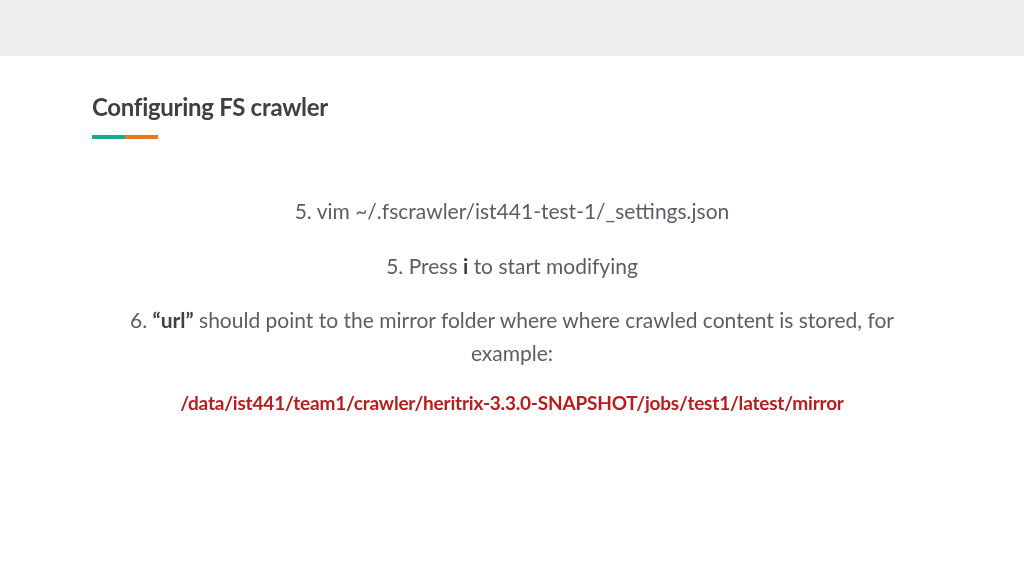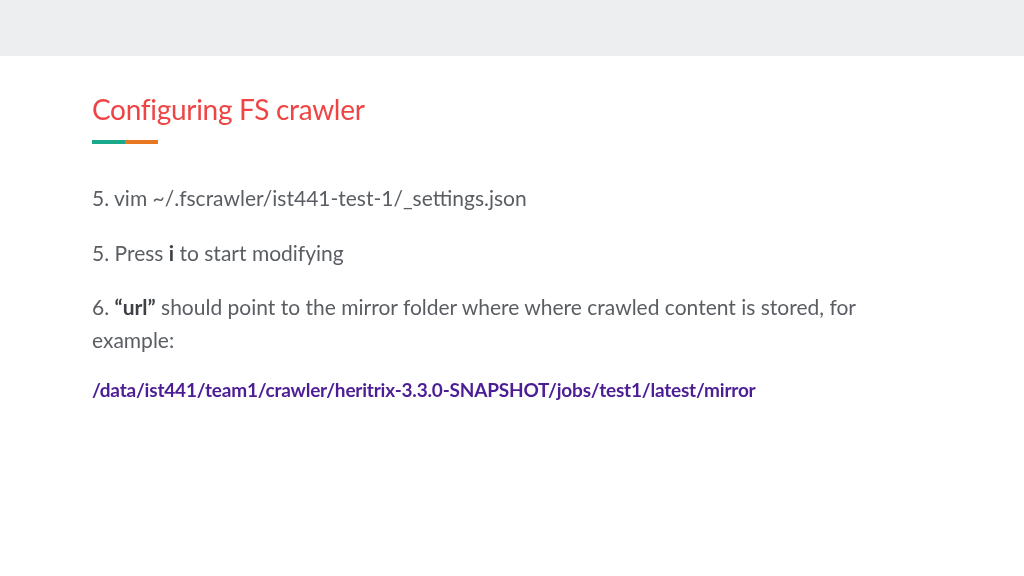--- a/index.html
+++ b/index.html
@@ -15,47 +15,48 @@
     background: #eceeef;
   }
   .slide {
     background: #ffffff;
     margin: 0 0px;
     height: 520px;
     padding: 36px 92px 40px 92px;
     box-shadow: 0 1px 3px rgba(0,0,0,0.06);
   }
   .title {
-    font-size: 28px;
-    font-weight: 400;
-    color: #ef4444;
+    font-size: 24px;
+    font-weight: 700;
+    color: #404040;
     letter-spacing: -0.3px;
   }
   .underline {
     margin-top: 14px;
     display: flex;
     height: 4px;
     width: 66px;
   }
   .underline .seg1 { background: #1aa98b; width: 50%; height: 100%; }
   .underline .seg2 { background: #e87722; width: 50%; height: 100%; }
   .content {
-    margin-top: 38px;
+    margin-top: 56px;
+    text-align: center;
   }
   .step {
     font-size: 21px;
     color: #5a5e63;
     line-height: 1.55;
     margin-bottom: 22px;
     font-weight: 400;
   }
   .step .bold { font-weight: 700; color: #3d4146; }
   .path {
     font-size: 19px;
-    color: #4c1d95;
+    color: #b91c1c;
     font-weight: 700;
     margin-top: 8px;
     letter-spacing: -0.2px;
   }
 </style>
 </head>
 <body>
 
 <div class="top-bar"></div>
 

